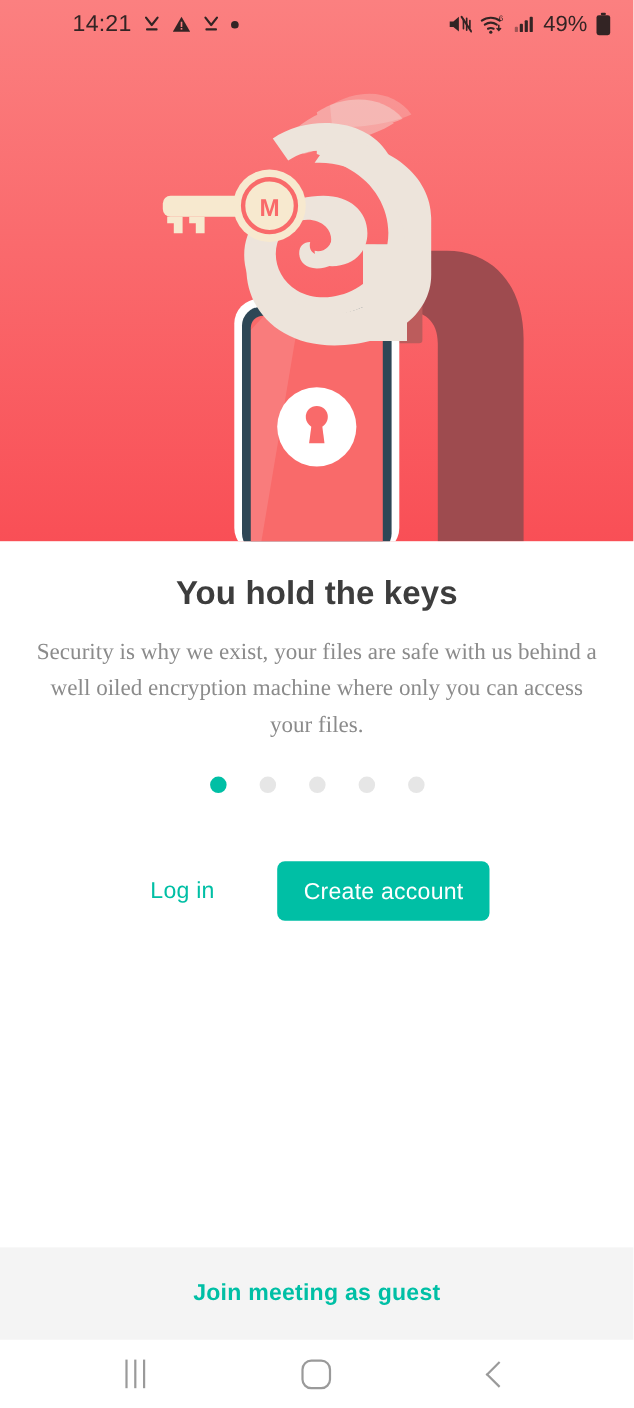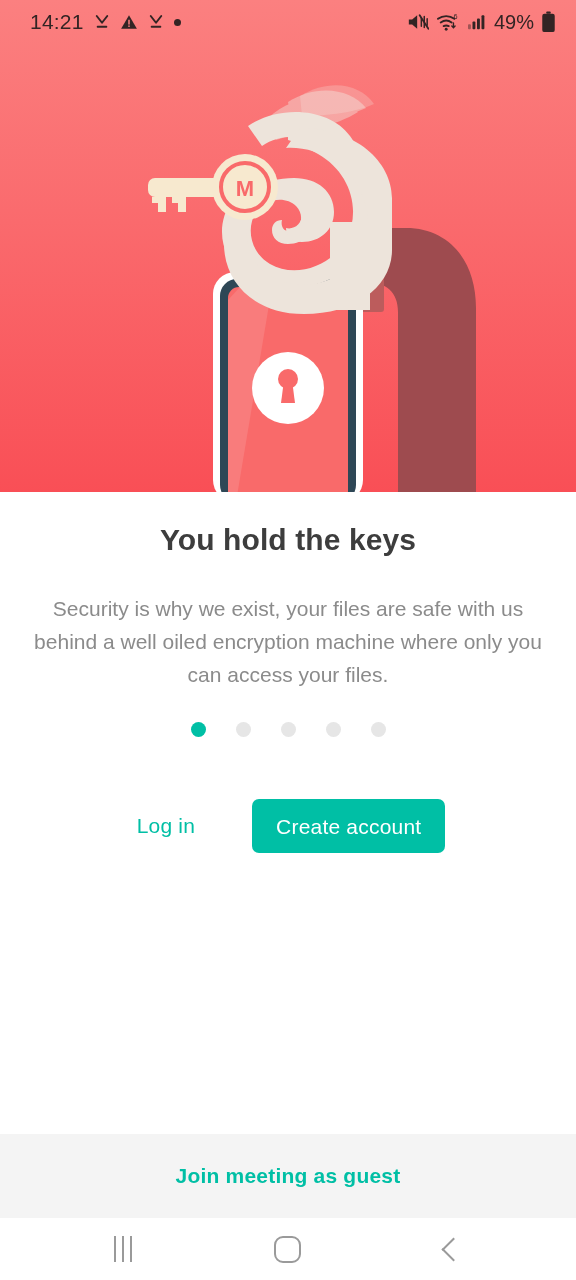--- a/index.html
+++ b/index.html
@@ -35,21 +35,21 @@
     top: 0; left: 0;
     width: 576px;
     height: 44px;
     display: flex;
     align-items: center;
     justify-content: space-between;
     padding: 0 20px 0 30px;
     color: #3a2a2a;
     z-index: 30;
   }
-  .sb-left { display: flex; align-items: center; gap: 9px; }
+  .sb-left { display: flex; align-items: center; gap: 9px; margin-left: 36px; }
   .sb-right { display: flex; align-items: center; gap: 7px; }
   .sb-clock { font-size: 21px; letter-spacing: .2px; color:#332424; }
   .sb-pct { font-size: 20px; color:#332424; }
   .sb-ico { display: block; }
   .sb-dot { width: 7px; height: 7px; border-radius: 50%; background: #332424; }
 
   
   .illus { position: absolute; inset: 0; z-index: 10; }
 
   
@@ -62,27 +62,28 @@
     padding-top: 28px;
   }
   .title {
     font-size: 30px;
     color: #3d3d3d;
     font-weight: 700;
     letter-spacing: .1px;
     line-height: 40px;
   }
   .subtitle {
-    margin-top: 32px;
+    margin-top: 16px;
     width: 510px;
     text-align: center;
     font-size: 21px;
     line-height: 33px;
     color: #8b8b8b;
     font-weight: 400;
+    font-family: Liberation Serif, serif;
   }
   .dots {
     margin-top: 28px;
     display: flex;
     align-items: center;
     gap: 30px;
     height: 20px;
   }
   .dot { width: 15px; height: 15px; border-radius: 50%; background: #e6e6e6; }
   .dot.active { background: #00BFA5; }

